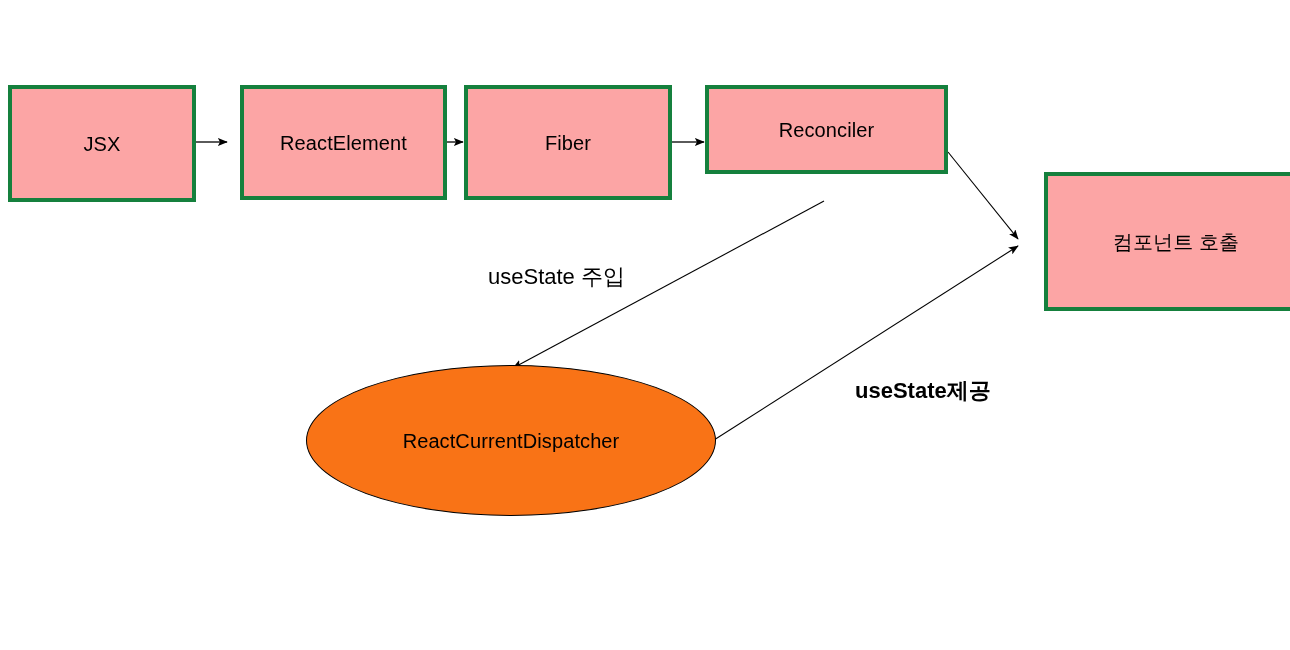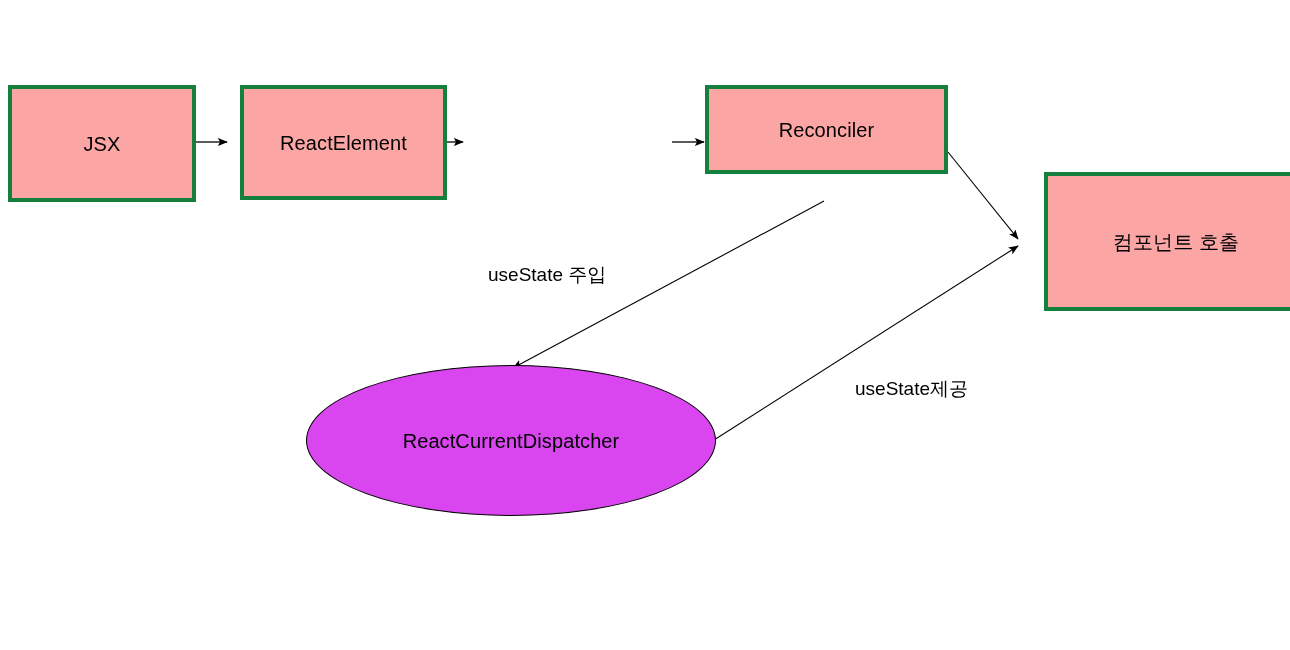--- a/index.html
+++ b/index.html
@@ -40,32 +40,32 @@
   .node-label {
     font-size: 20px;
     line-height: 1.2;
     letter-spacing: 0.1px;
     white-space: nowrap;
     color: #000000;
   }
   .node-ellipse {
     position: absolute;
     box-sizing: border-box;
-    background: #d946ef;
+    background: #f97316;
     border: 1px solid #000000;
     border-radius: 50%;
     display: flex;
     align-items: center;
     justify-content: center;
     text-align: center;
     z-index: 2;
   }
   .edge-label {
     position: absolute;
-    font-size: 19px;
+    font-size: 22px;
     line-height: 1.2;
     white-space: nowrap;
     color: #000000;
     z-index: 3;
     background: transparent;
   }
 </style>
 </head>
 <body>
 
@@ -92,30 +92,33 @@
   </svg>
 
   <div class="node" style="left:8px; top:85px; width:188px; height:117px;">
     <span class="node-label">JSX</span>
   </div>
 
   <div class="node" style="left:240px; top:85px; width:207px; height:115px;">
     <span class="node-label">ReactElement</span>
   </div>
 
+  <div class="node" style="left:464px; top:85px; width:208px; height:115px;">
+    <span class="node-label">Fiber</span>
+  </div>
 
   <div class="node" style="left:705px; top:85px; width:243px; height:89px;">
     <span class="node-label">Reconciler</span>
   </div>
 
   <div class="node" style="left:1019px; top:172px; width:264px; height:139px;margin-left:25px;">
     <span class="node-label">컴포넌트 호출</span>
   </div>
 
   <div class="node-ellipse" style="left:306px; top:365px; width:410px; height:151px;">
     <span class="node-label">ReactCurrentDispatcher</span>
   </div>
 
   <div class="edge-label" style="left:488px; top:264px;">useState 주입</div>
 
-  <div class="edge-label" style="left:855px; top:378px;">useState제공</div>
+  <div class="edge-label" style="left:855px; top:378px;font-weight:bold;">useState제공</div>
 
 </div>
 
 </body></html>

